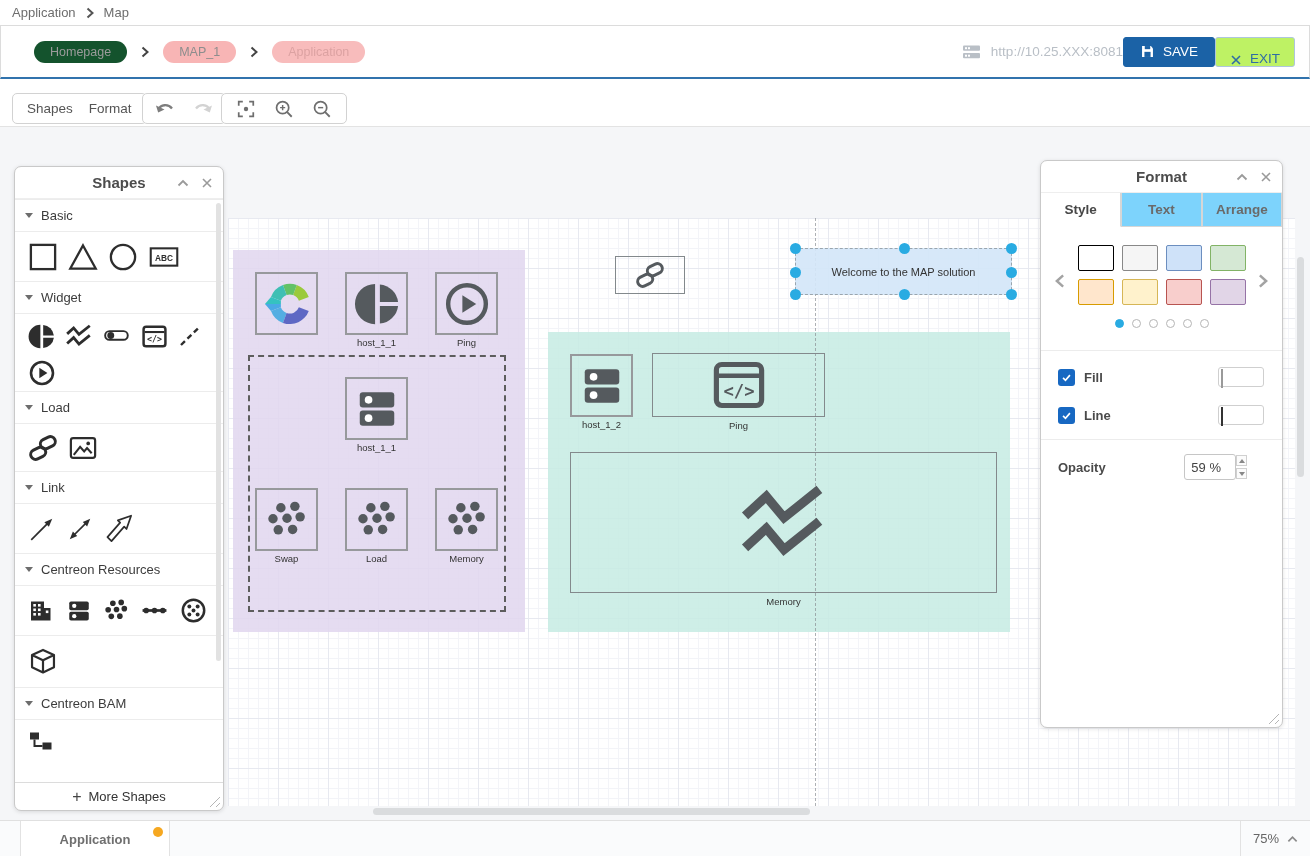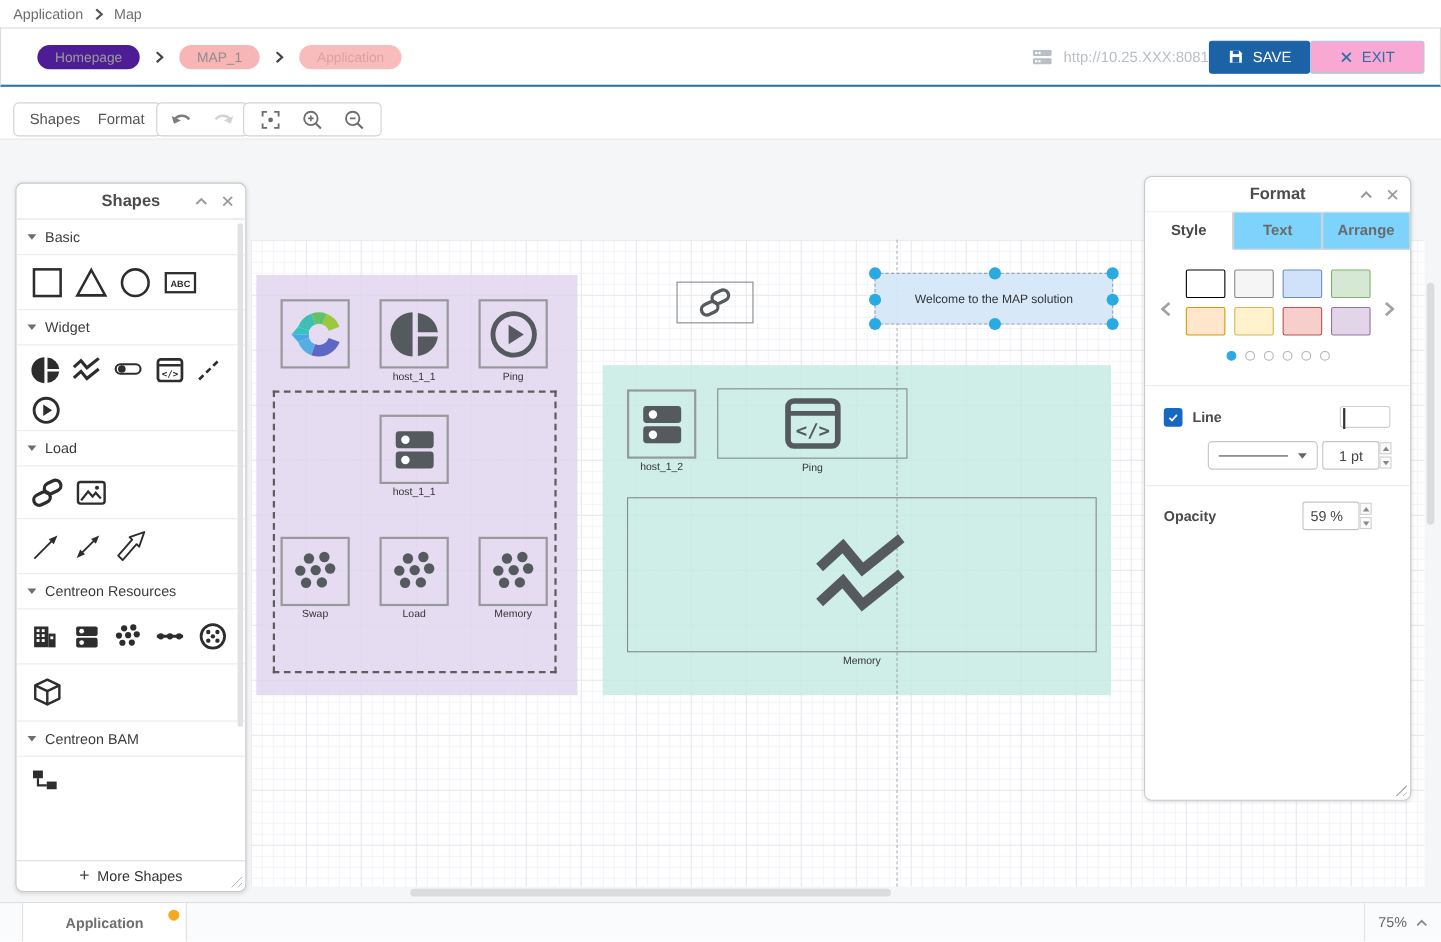--- a/index.html
+++ b/index.html
@@ -6,27 +6,27 @@
   html,body { width:1310px; height:856px; font-family:"Liberation Sans", sans-serif; background:#fff; overflow:hidden; position:relative; }
 
   
   .topnav { position:absolute; top:0; left:0; right:0; height:25px; display:flex; align-items:center; gap:10px; padding-left:12px; font-size:13px; color:#6d6d6d; background:#fff; }
   .crumb-sep svg { display:block; }
 
   
   .header { position:absolute; top:25px; left:0; right:0; height:54px; background:#fff; border:1px solid #dcdcdc; border-bottom:2px solid #3173ad; display:flex; align-items:center; }
   .chips { display:flex; align-items:center; gap:14px; padding-left:33px; }
   .chip { height:22px; display:flex; align-items:center; padding:0 16px; border-radius:12px; font-size:12.5px; }
-  .chip.gray { background:#4c1d95; color:#9b9b9b; }
+  .chip.gray { background:#14532d; color:#9b9b9b; }
   .chip.pink { background:#f8b5b5; color:#8d8d8d; }
   .chip.pink-light { background:#f8bcbc; color:#dca2a2; }
   .header-right { margin-left:auto; display:flex; align-items:center; gap:0; padding-right:14px; }
   .server-url { display:flex; align-items:center; gap:8px; color:#b9bfc6; font-size:13.5px; }
   .btn-save { height:30px; padding:0 16px; background:#1b62a6; color:#fff; border:1px solid #1b62a6; border-radius:3px; font-size:13.5px; display:flex; align-items:center; gap:8px; cursor:pointer; }
-  .btn-exit { height:30px; padding:0 26px; background:#f9a8d4; color:#2e6da4; border:1px solid #aec6dd; border-radius:3px; font-size:13.5px; display:flex; align-items:center; gap:8px; cursor:pointer; }
+  .btn-exit { height:30px; padding:0 14px; background:#bef264; color:#2e6da4; border:1px solid #aec6dd; border-radius:3px; font-size:13.5px; display:flex; align-items:flex-end; gap:8px; cursor:pointer; }
 
   
   .toolbar { position:absolute; top:79px; left:0; right:0; height:48px; background:#fff; border-bottom:1px solid #e3e3e3; }
   .tb-group { position:absolute; top:14px; height:31px; border:1px solid #d2d2d2; border-radius:5px; display:flex; align-items:center; background:#fff; }
   .tb-menus { left:12px; padding:0 14px; gap:16px; font-size:13.5px; color:#555; }
   .tb-undo { left:142px; padding:0 12px; gap:16px; }
   .tb-zoom { left:221px; padding:0 14px; gap:18px; }
   .tb-menu-item { cursor:pointer; }
 
   
@@ -530,20 +530,24 @@
             <use href="#sym-link"></use>
           </svg>
         </span>
       <span class="shape-it">
           <svg class="ic" width="30" height="30" color="#2d2d2d">
             <use href="#sym-image"></use>
           </svg>
         </span>
     </div>
 
+    <div class="sec-head">
+        <span class="tri-down"></span>
+        <span>Link</span>
+      </div>
     <div class="sec-row" style="height:50px">
       <span class="shape-it">
           <svg class="ic" width="28" height="28" color="#2d2d2d">
             <use href="#sym-arrow"></use>
           </svg>
         </span>
       <span class="shape-it">
           <svg class="ic" width="28" height="28" color="#2d2d2d">
             <use href="#sym-darrow"></use>
           </svg>
@@ -659,46 +663,40 @@
           <span class="dot"></span>
           <span class="dot"></span>
           <span class="dot"></span>
           <span class="dot"></span>
           <span class="dot"></span>
         </div>
     </div>
 
     <div class="fmt-sep"></div>
 
+    <div class="fmt-row">
+      <span class="cbx">
+          <svg class="ic" width="11" height="11" viewBox="0 0 16 16">
+            <polyline points="3,8.5 6.5,12 13,4.5" fill="none" stroke="#fff" stroke-width="2.4"></polyline>
+          </svg>
+        </span>
+      <span class="fmt-label">Fill</span>
+      <span class="color-btn"><span class="cfill" style="background: rgb(218, 232, 252);"></span></span>
+    </div>
 
     <div class="fmt-row" style="margin-top:18px">
       <span class="cbx">
           <svg class="ic" width="11" height="11" viewBox="0 0 16 16">
             <polyline points="3,8.5 6.5,12 13,4.5" fill="none" stroke="#fff" stroke-width="2.4"></polyline>
           </svg>
         </span>
       <span class="fmt-label">Line</span>
       <span class="color-btn"><span class="cfill" style="border-color: rgb(51, 51, 51); background: rgb(233, 233, 233);"></span></span>
     </div>
 
-    <div class="fmt-row" style="margin-top:12px">
-      <span class="line-dd">
-        <span class="sample"></span>
-        <span class="dd-arrow">
-            <span class="tri-dd"></span>
-          </span>
-      </span>
-      <span class="num-wrap" style="margin-right:10px">
-        <input class="num-input" readonly="" value="1 pt" style="">
-        <span class="spinner">
-            <span class="spin-up"></span>
-            <span class="spin-dn"></span>
-          </span>
-      </span>
-    </div>
 
     <div class="fmt-sep" style="margin-top:14px"></div>
 
     <div class="fmt-row" style="margin-top:14px">
       <span class="fmt-label">Opacity</span>
       <span class="num-wrap" style="margin-right:28px">
         <input class="num-input" readonly="" value="59 %" style="">
         <span class="spinner">
             <span class="spin-up"></span>
             <span class="spin-dn"></span>

